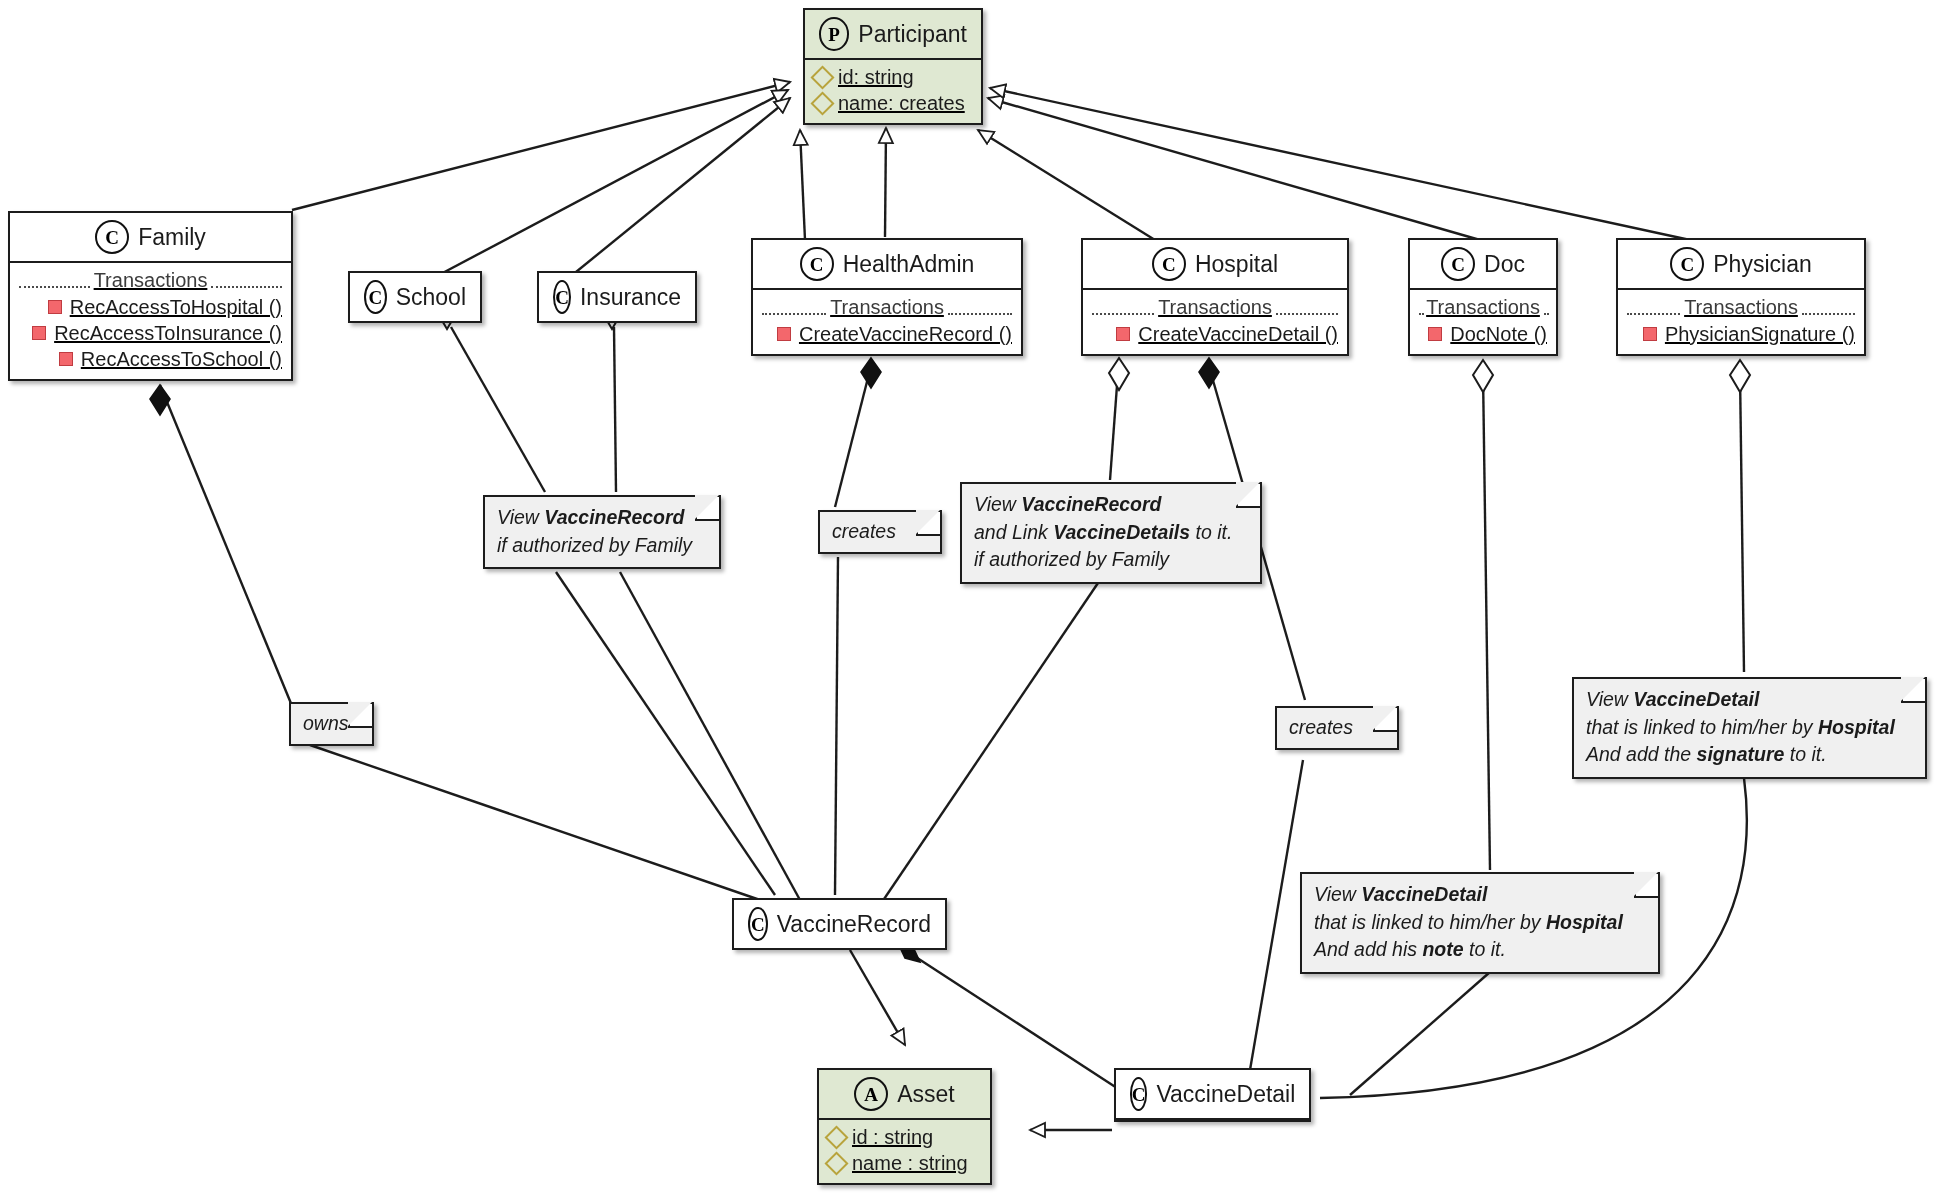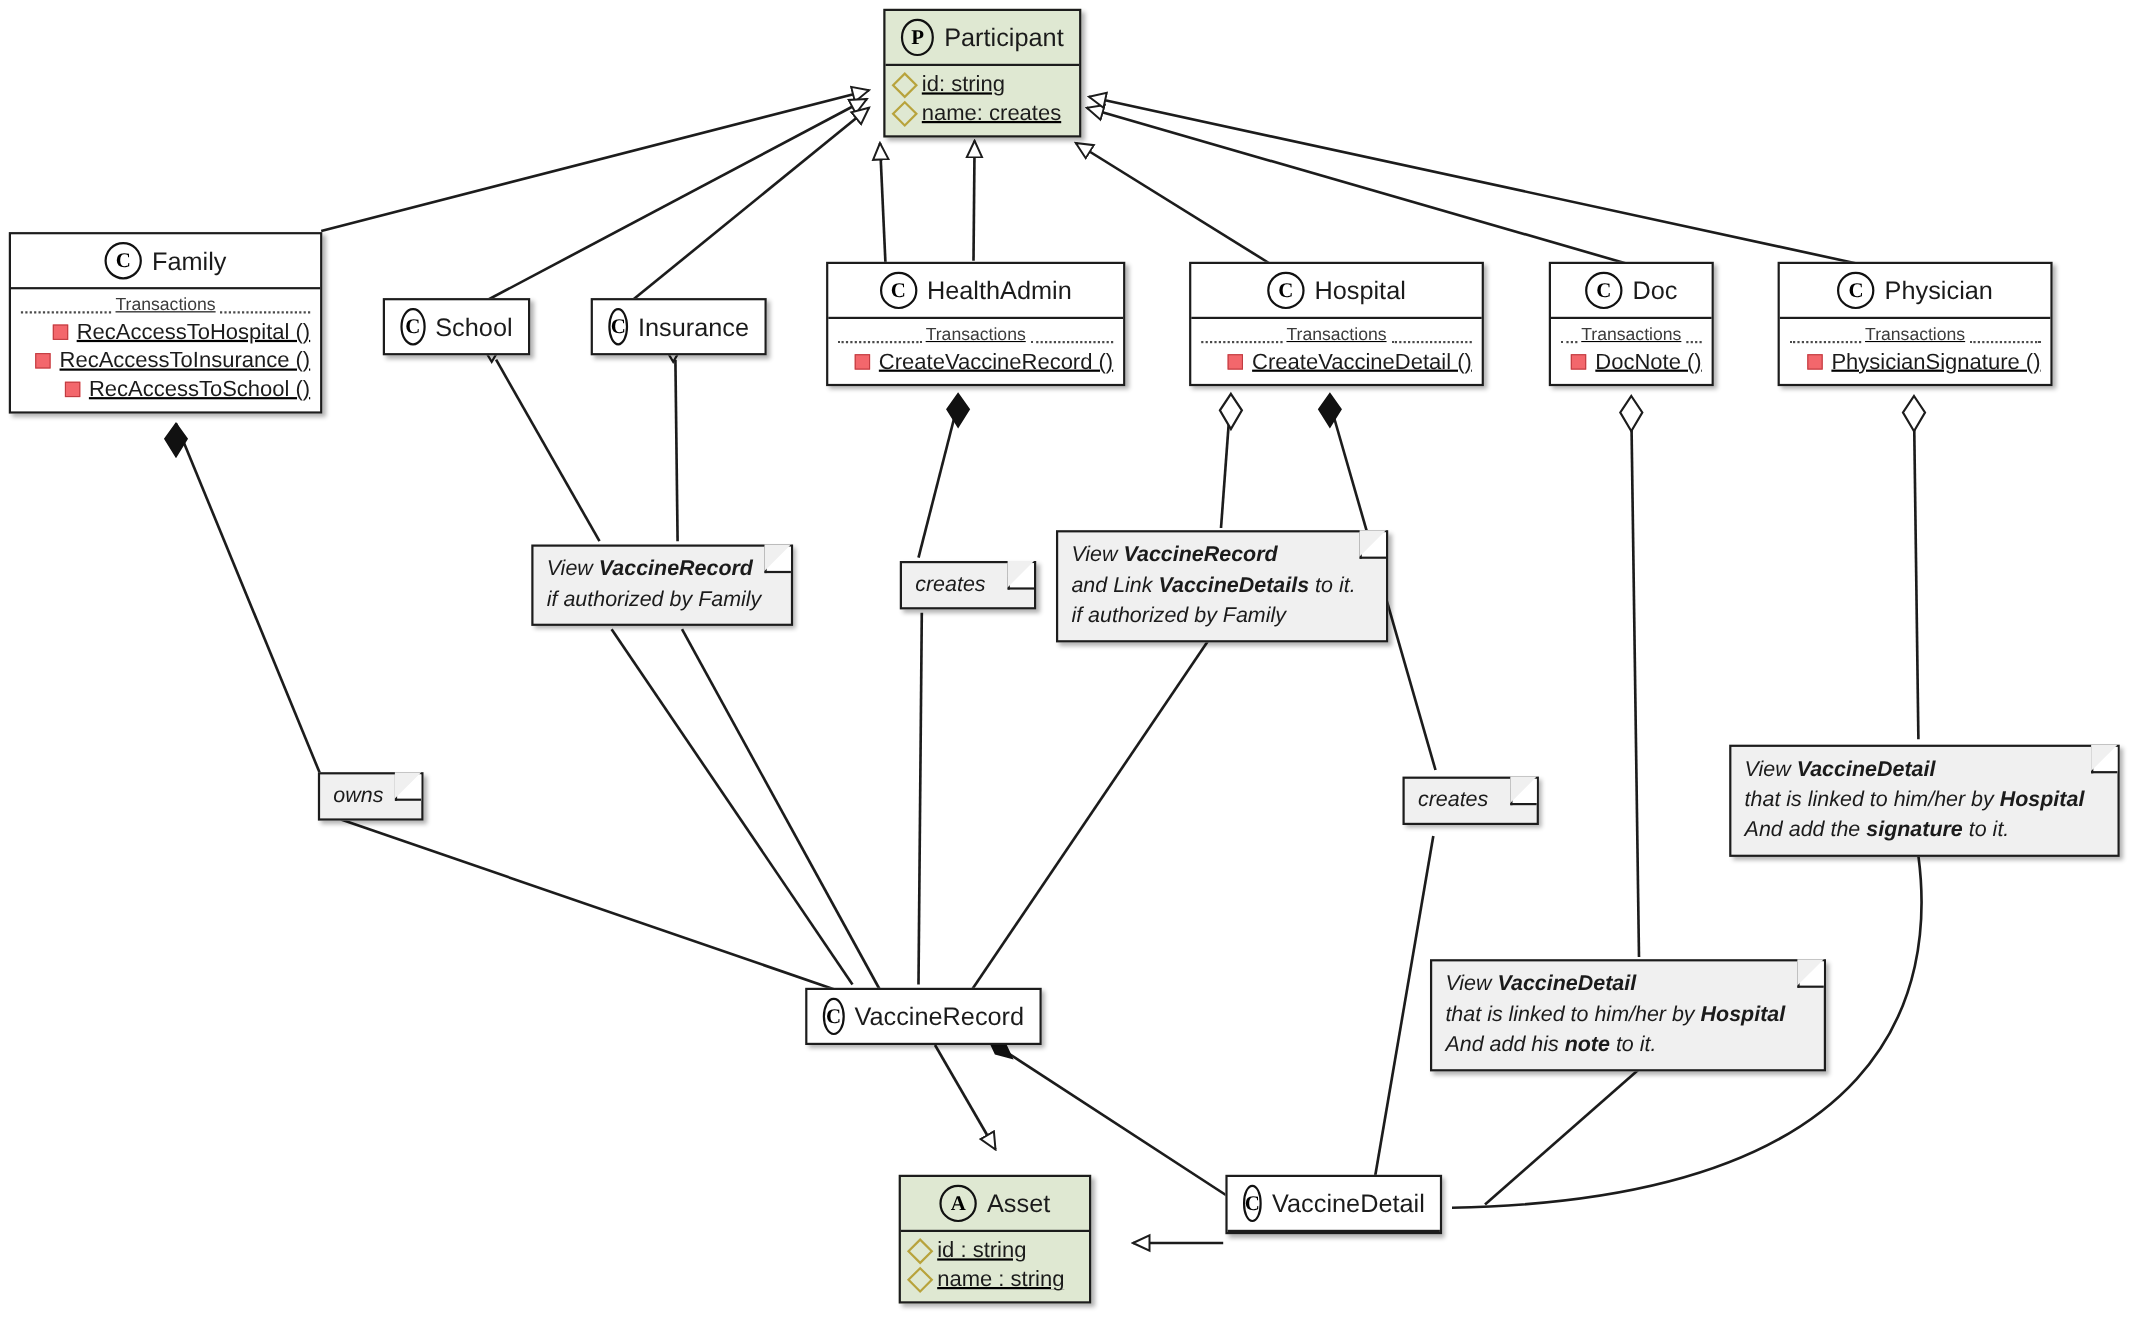--- a/index.html
+++ b/index.html
@@ -21,21 +21,21 @@
   .uml .hdr .cname{font-size:23px;color:#1b1b1b;white-space:nowrap;}
   .uml .sep{border-top:2px solid #1c1c1c;height:0;}
   .uml .body{padding:5px 9px 7px 9px;text-decoration:underline;}
 
   .attr{display:flex;align-items:center;gap:7px;font-size:20px;color:#1b1b1b;
         line-height:1.28;white-space:nowrap;}
   .attr .dia{width:13px;height:13px;flex:0 0 13px;transform:rotate(45deg);
         border:2px solid #b8a33c;background:transparent;}
   .attr.plain{padding-left:2px;}
 
-  .txnhdr{display:flex;align-items:center;gap:4px;font-size:16px;color:#3b3b3b;
+  .txnhdr{display:flex;align-items:center;gap:4px;font-size:20px;color:#3b3b3b;
           white-space:nowrap;padding:1px 0 2px 0;}
   .txnhdr .dots{flex:1 1 auto;border-bottom:2.5px dotted #4a4a4a;height:12px;}
   .txnhdr .lbl{flex:0 0 auto;}
 
   .op{display:flex;align-items:center;gap:8px;font-size:20px;color:#1b1b1b;
       line-height:1.3;white-space:nowrap;justify-content:flex-end;}
   .op .sq{width:12px;height:12px;flex:0 0 12px;background:#f3676c;border:1.5px solid #c03c41;}
 
   
   .note{position:absolute;box-sizing:border-box;background:#f0f0f0;
@@ -296,21 +296,21 @@
   <span class="ln"><span>creates</span></span>
     </div>
 
   <div class="note" style="left:960px;top:482px;width:302px;">
     <span class="fold"></span>
   <span class="ln"><span>View </span><b>VaccineRecord</b></span>
       <span class="ln"><span>and Link </span><b>VaccineDetails</b><span> to it.</span></span>
       <span class="ln"><span>if authorized by Family</span></span>
     </div>
 
-  <div class="note small" style="left:249px;top:702px;width:96px;">
+  <div class="note small" style="left:249px;top:702px;width:85px;">
     <span class="fold"></span>
   <span class="ln"><span>owns</span></span>
     </div>
 
   <div class="note small" style="left:1235px;top:706px;width:124px;">
     <span class="fold"></span>
   <span class="ln"><span>creates</span></span>
     </div>
 
   <div class="note" style="left:1572px;top:677px;width:355px;">

